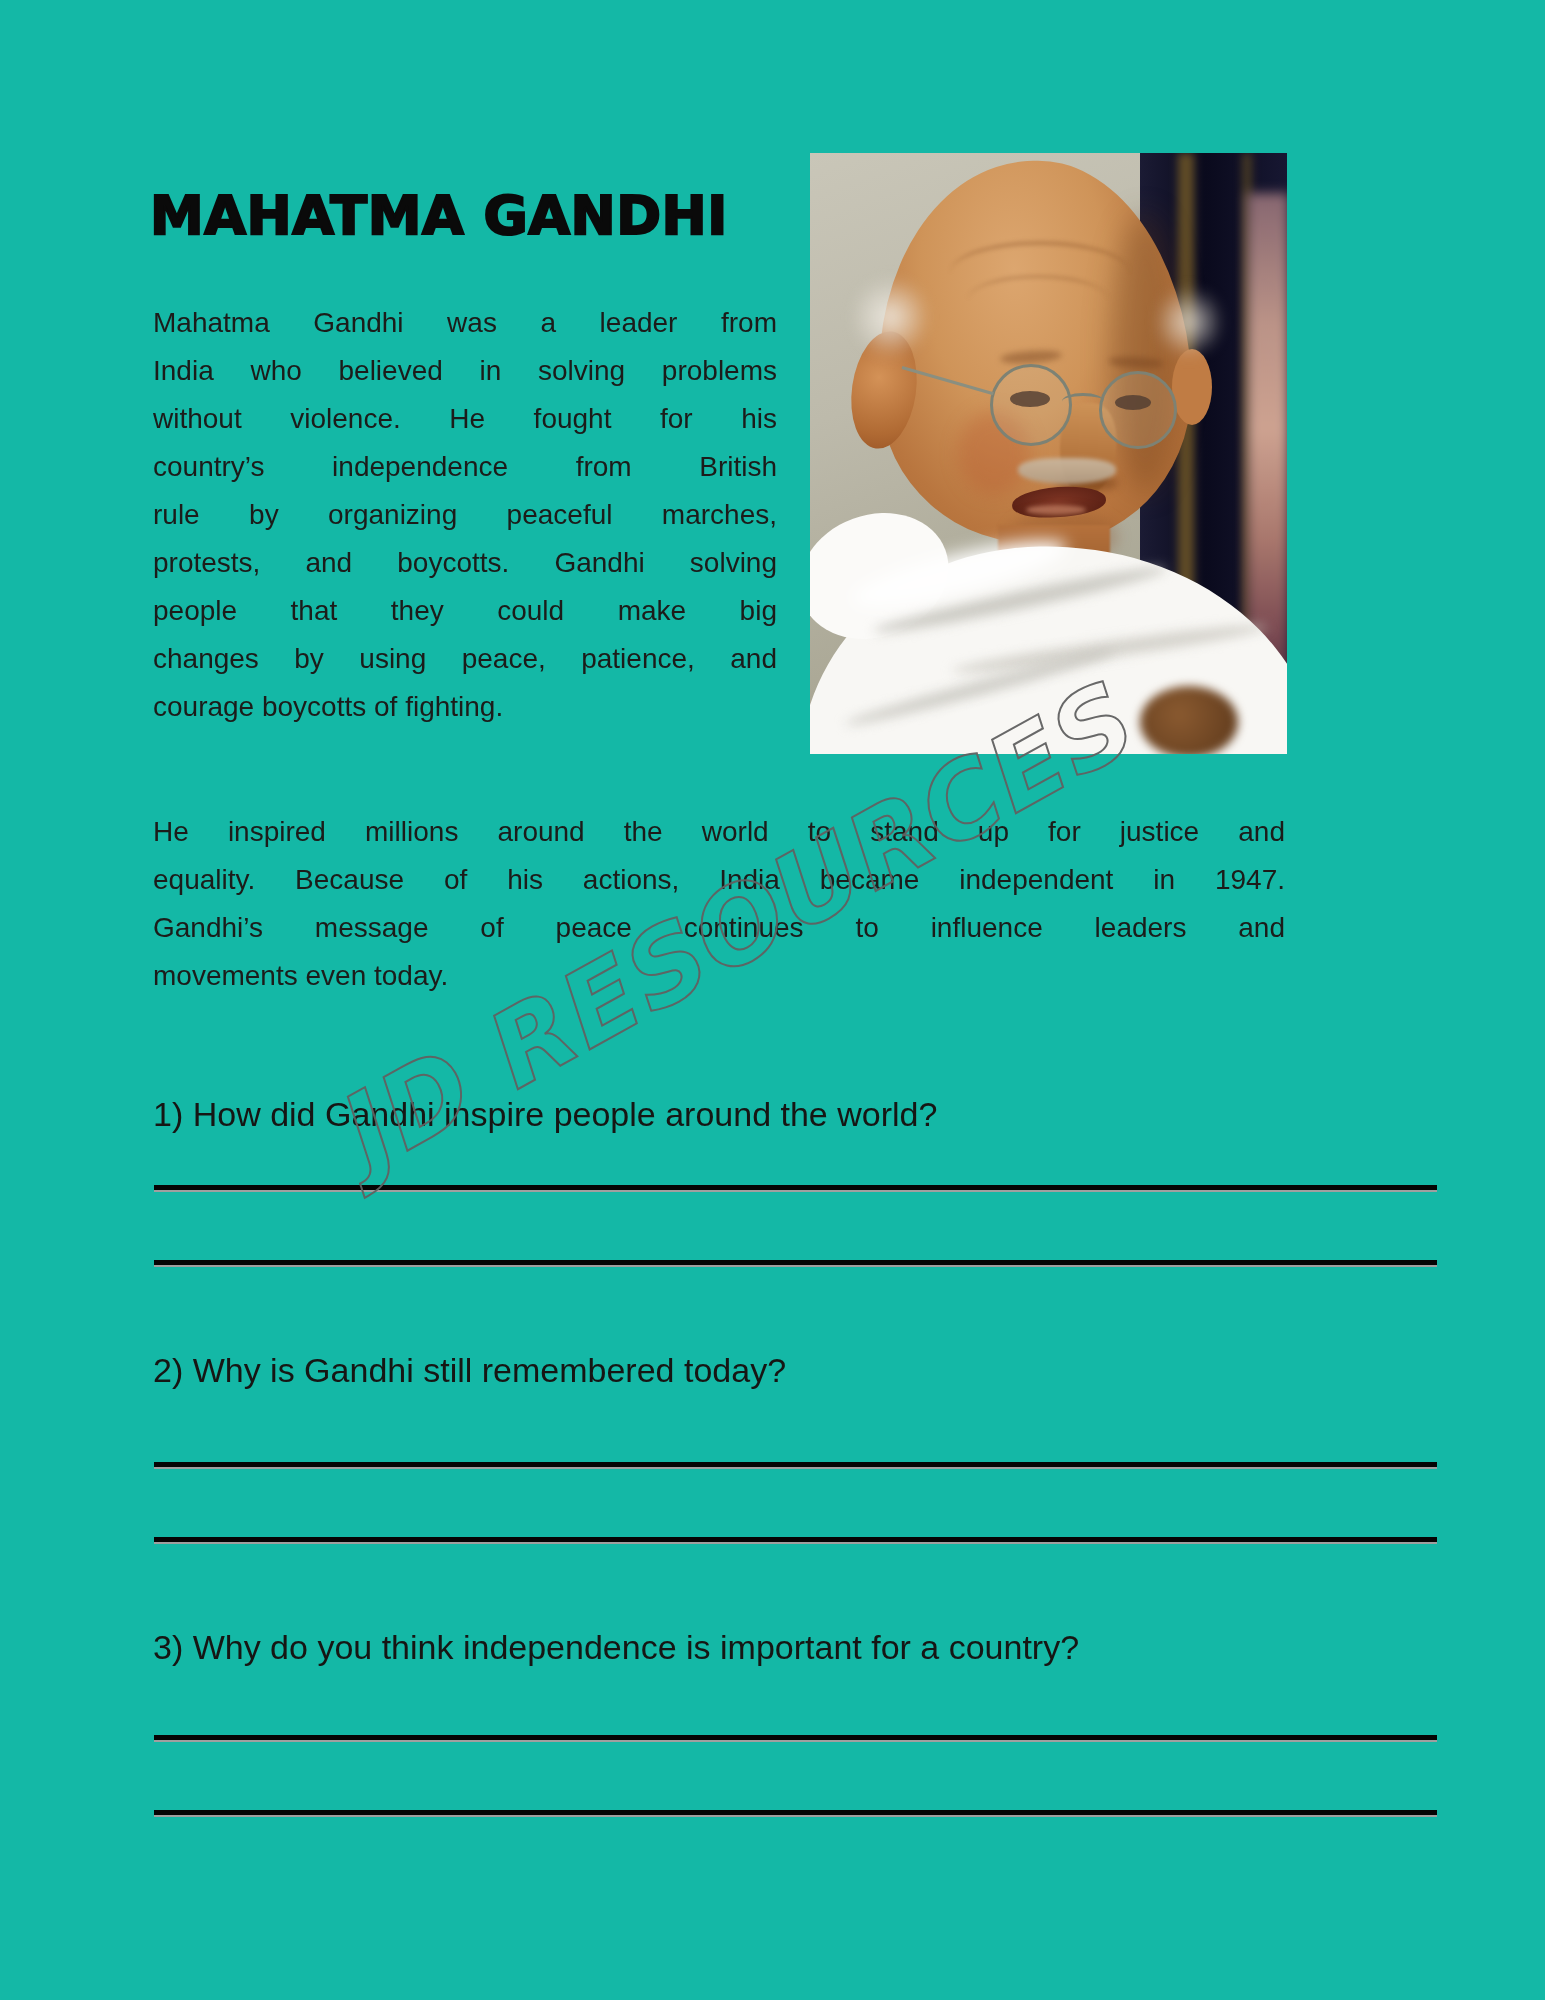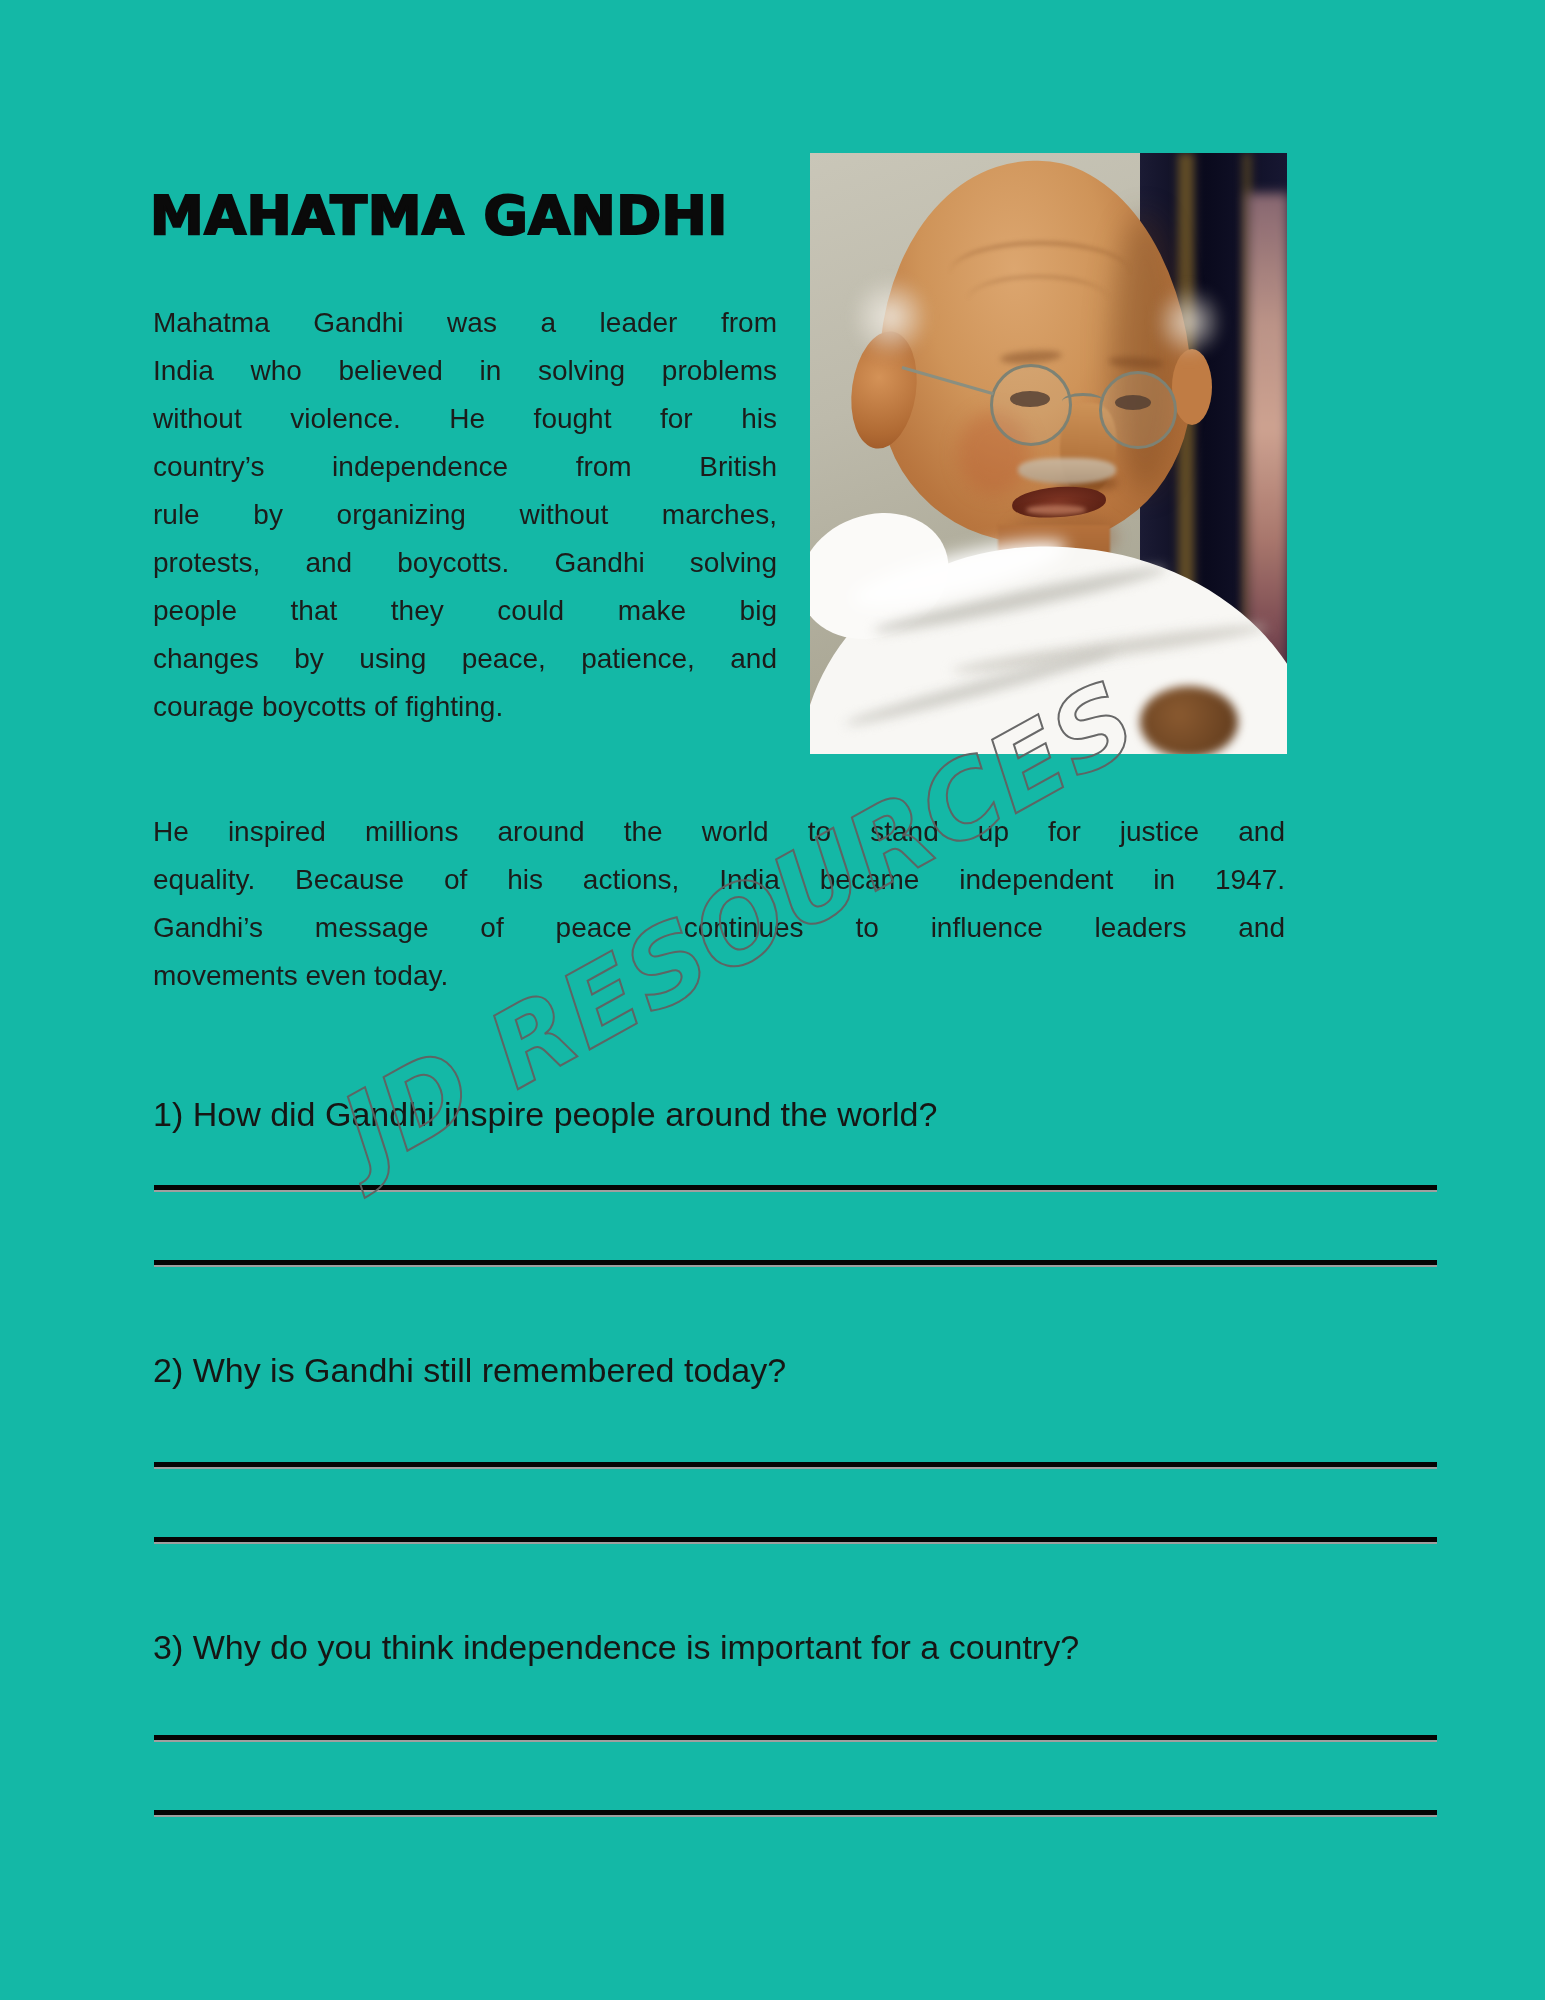--- a/index.html
+++ b/index.html
@@ -152,21 +152,21 @@
     <div class="lens-right"></div>
     <div class="bridge"></div>
     <div class="temple-wire"></div>
   </div>
 
   <div class="para para-intro">
     <div class="jline">Mahatma Gandhi was a leader from</div>
     <div class="jline">India who believed in solving problems</div>
     <div class="jline">without violence. He fought for his</div>
     <div class="jline">country’s independence from British</div>
-    <div class="jline">rule by organizing without marches,</div>
+    <div class="jline">rule by organizing peaceful marches,</div>
     <div class="jline">protests, and boycotts. Gandhi solving</div>
     <div class="jline">people that they could make big</div>
     <div class="jline">changes by using peace, patience, and</div>
     <div class="jline last">courage boycotts of fighting.</div>
   </div>
 
   <div class="para para-context">
     <div class="jline">He inspired millions around the world to stand up for justice and</div>
     <div class="jline">equality. Because of his actions, India became independent in 1947.</div>
     <div class="jline">Gandhi’s message of peace continues to influence leaders and</div>

